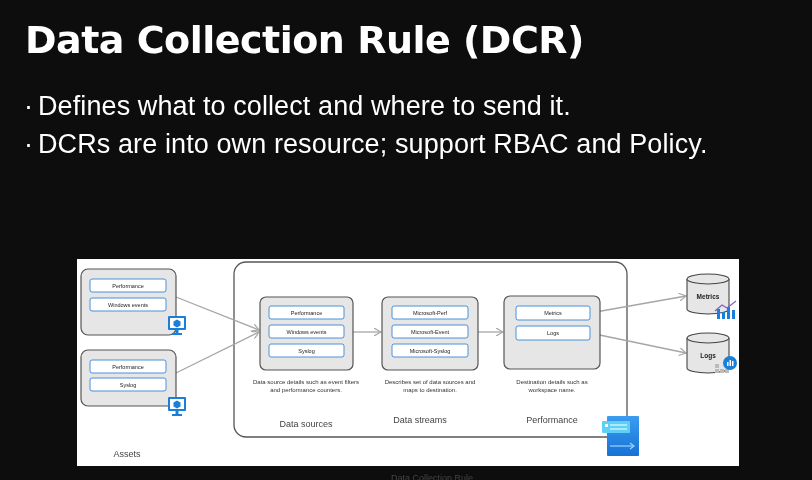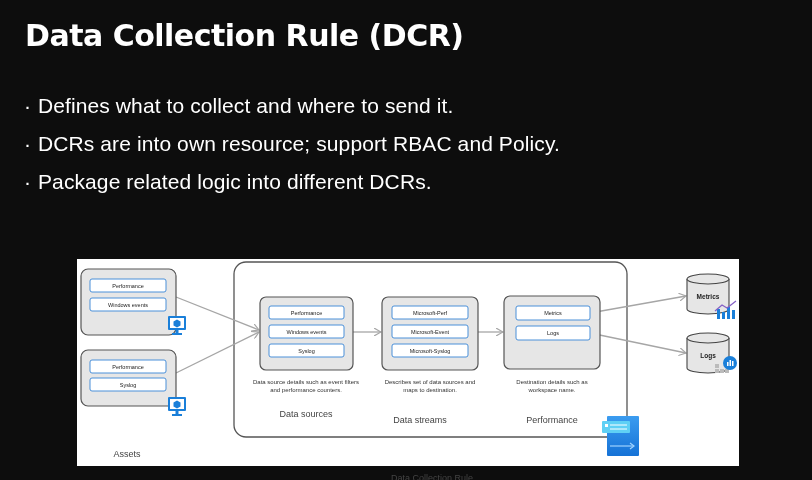--- a/index.html
+++ b/index.html
@@ -1,26 +1,26 @@
 <!DOCTYPE html>
 <html><head>
 <meta charset="utf-8">
 <style>
   html, body { margin:0; padding:0; }
   body {
     width:812px; height:480px; background:#0d0d0d; position:relative; overflow:hidden;
     font-family:"DejaVu Sans", sans-serif; color:#ffffff;
   }
   .title {
-    position:absolute; left:25px; top:18px; font-size:30px; font-weight:bold;
+    position:absolute; left:25px; top:18px; font-size:38px; font-weight:bold;
     letter-spacing:-0.5px; white-space:nowrap;
   }
   .bullets { position:absolute; left:24px; top:91px; margin:0; padding:0; list-style:none; }
   .bullets li {
-    font-size:21px; height:38px; line-height:30px; white-space:nowrap;
+    font-size:27px; height:38px; line-height:30px; white-space:nowrap;
     font-family:"Liberation Sans", sans-serif; letter-spacing:0.1px;
   }
   .bullets .dot { display:inline-block; width:14px; }
   .panel {
     position:absolute; left:77px; top:259px; width:662px; height:207px; background:#ffffff;
   }
   .panel svg { position:absolute; left:0; top:0; }
   .lbl {
     position:absolute; color:#333; font-family:"Liberation Sans", sans-serif;
     text-align:center; white-space:nowrap;
@@ -31,21 +31,20 @@
   .cyl-text { font-size:6.5px; font-weight:bold; fill:#222; font-family:"Liberation Sans", sans-serif; }
 </style>
 </head>
 <body>
 
 <div class="title">Data Collection Rule (DCR)</div>
 
 <ul class="bullets">
   <li><span class="dot">·</span><span>Defines what to collect and where to send it.</span></li>
   <li><span class="dot">·</span><span>DCRs are into own resource; support RBAC and Policy.</span></li>
-  <li><span class="dot">·</span><span>Package related logic into different DCRs.</span></li>
 </ul>
 
 <div class="panel">
   <svg width="662" height="207" viewBox="0 0 662 207">
     <defs>
       <marker id="arr" markerWidth="8" markerHeight="8" refX="7" refY="4" orient="auto" markerUnits="userSpaceOnUse">
         <path d="M0,0 L7,4 L0,8" fill="none" stroke="#a6a6a6" stroke-width="1.2"></path>
       </marker>
       <linearGradient id="dcrg" x1="0" y1="0" x2="0" y2="1">
         <stop offset="0" stop-color="#3b9cf0"></stop>
@@ -154,19 +153,19 @@
       <text x="353" y="94">Microsoft-Syslog</text>
       <text x="476" y="56">Metrics</text>
       <text x="476" y="76">Logs</text>
     </g>
   </svg>
 
   <div class="lbl desc" style="left:175px; top:119px; width:108px;">Data source details such as event filters and performance counters.</div>
   <div class="lbl desc" style="left:302px; top:119px; width:102px;">Describes set of data sources and maps to destination.</div>
   <div class="lbl desc" style="left:425px; top:119px; width:100px;">Destination details such as workspace name.</div>
 
-  <div class="lbl sec" style="left:175px; top:150px; width:108px;">Data sources</div>
+  <div class="lbl sec" style="left:175px; top:160px; width:108px;">Data sources</div>
   <div class="lbl sec" style="left:292px; top:156px; width:102px;">Data streams</div>
   <div class="lbl sec" style="left:425px; top:156px; width:100px;">Performance</div>
 
   <div class="lbl sec" style="left:20px; top:190px; width:60px;">Assets</div>
   <div class="lbl sec" style="left:280px; top:190px; width:150px;margin-top:24px;">Data Collection Rule</div>
 </div>
 
 </body></html>

